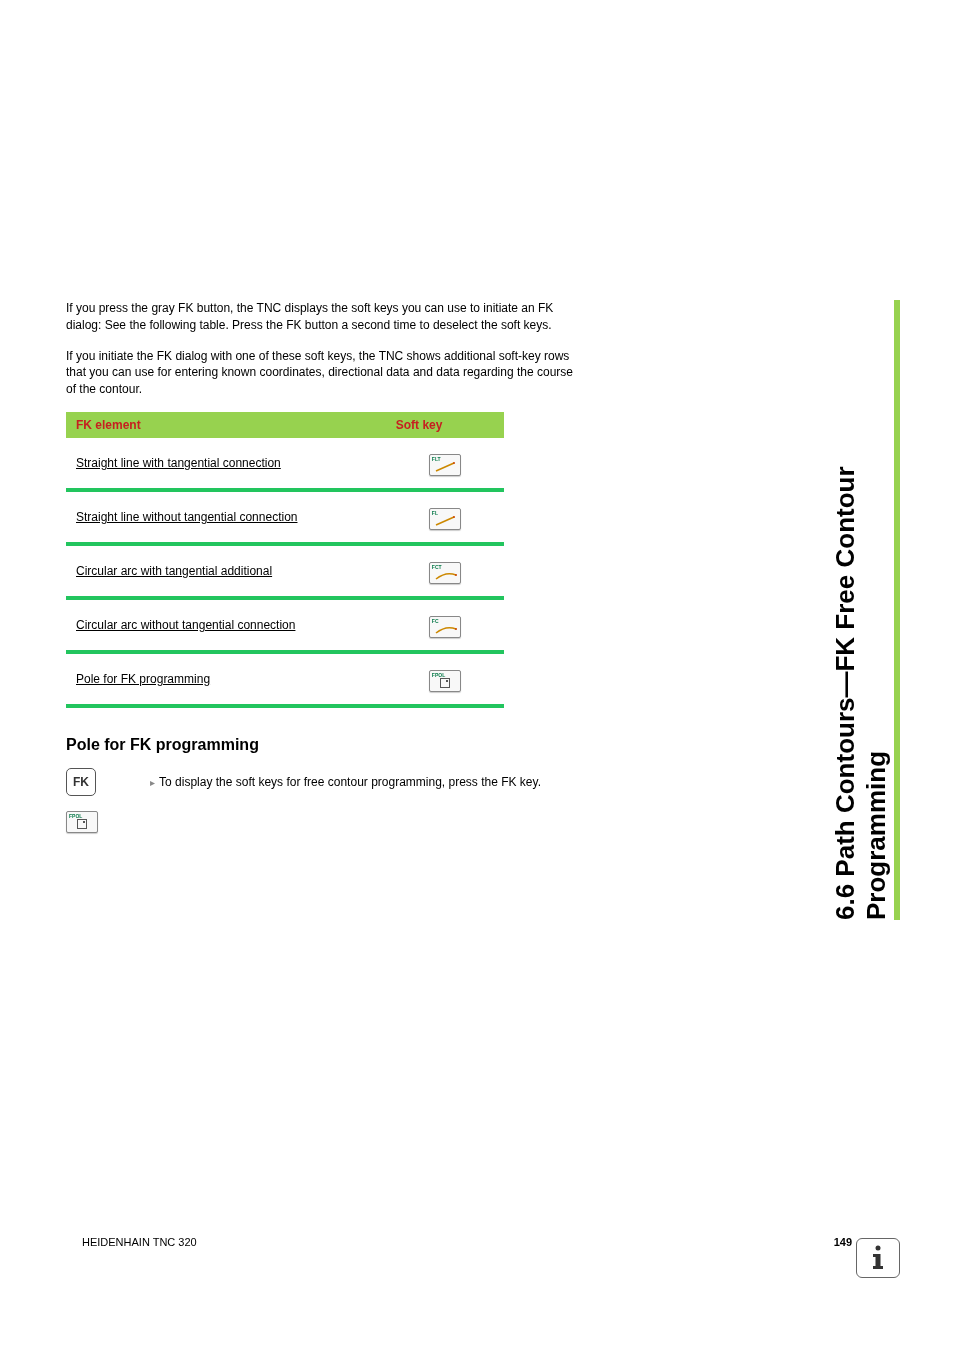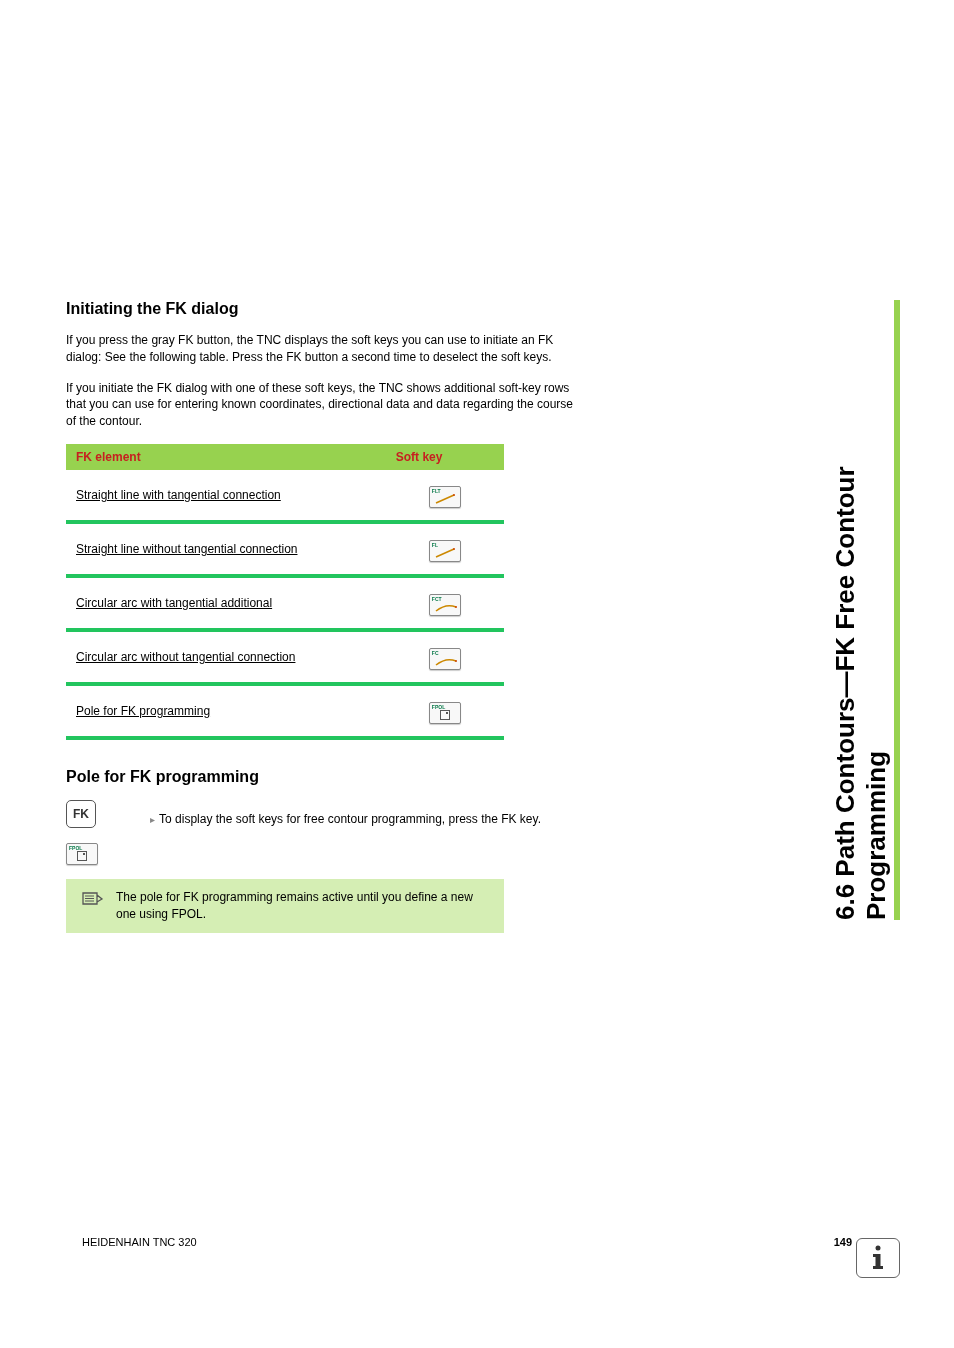--- a/index.html
+++ b/index.html
@@ -78,21 +78,21 @@
       bottom: 2px;
       left: 4px;
       width: 24px;
       height: 12px;
     }
     .pole-section {
       margin-top: 10px;
     }
     .step-row {
       display: flex;
-      align-items: flex-end;
+      align-items: center;
       margin-bottom: 8px;
     }
     .step-icon-col {
       width: 84px;
       flex-shrink: 0;
     }
     .step-text-col {
       flex: 1;
       font-size: 12px;
       line-height: 1.4;
@@ -197,21 +197,20 @@
     }
   </style>
 </head>
 <body>
 
 <div class="sidebar-accent"></div>
 <div class="sidebar-title">6.6 Path Contours—FK Free Contour Programming</div>
 
 <div class="content-area">
 
-  <h2 class="section-heading">Initiating the FK dialog</h2>
   <p class="body-text">If you press the gray FK button, the TNC displays the soft keys you can use to initiate an FK dialog: See the following table. Press the FK button a second time to deselect the soft keys.</p>
   <p class="body-text">If you initiate the FK dialog with one of these soft keys, the TNC shows additional soft-key rows that you can use for entering known coordinates, directional data and data regarding the course of the contour.</p>
 
   <table class="fk-table">
     <thead>
       <tr>
         <th>FK element</th>
         <th>Soft key</th>
       </tr>
     </thead>
@@ -289,29 +288,20 @@
     <div class="step-row">
       <div class="step-icon-col">
         <span class="softkey-icon">
           <span>FPOL</span>
           <span class="fpol-square"></span>
         </span>
       </div>
     </div>
 
 
-    <div class="note-box">
-      <svg class="note-icon" viewBox="0 0 24 20">
-        <path d="M3 4 L17 4 L17 15 L3 15 Z M17 6 L22 10 L17 13" stroke="#555" stroke-width="1.3" fill="none"></path>
-        <line x1="5" y1="7" x2="14" y2="7" stroke="#555" stroke-width="1"></line>
-        <line x1="5" y1="9.5" x2="14" y2="9.5" stroke="#555" stroke-width="1"></line>
-        <line x1="5" y1="12" x2="14" y2="12" stroke="#555" stroke-width="1"></line>
-      </svg>
-      <div class="note-text">The pole for FK programming remains active until you define a new one using FPOL.</div>
-    </div>
   </div>
 
 </div>
 
 <div class="footer">
   <span>HEIDENHAIN TNC 320</span>
   <span class="page-num">149</span>
 </div>
 
 <div class="info-icon">

